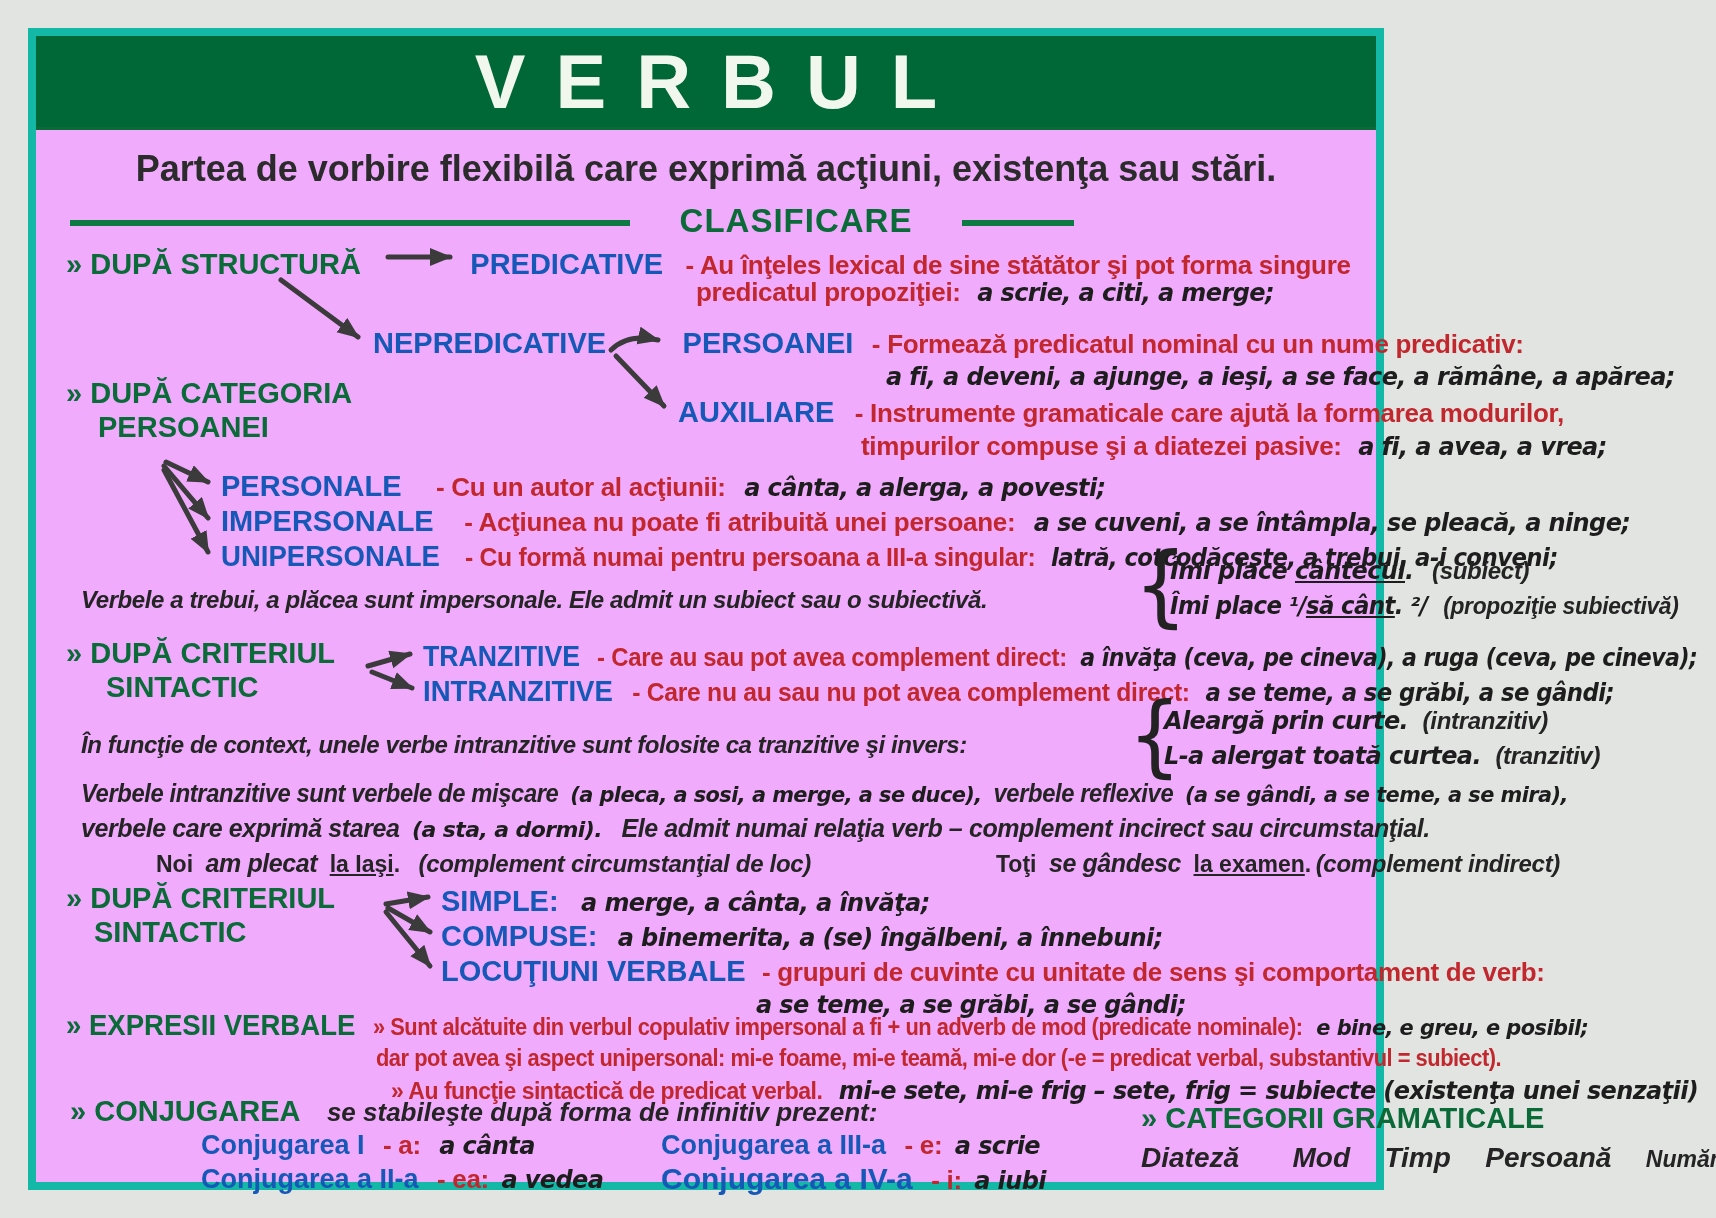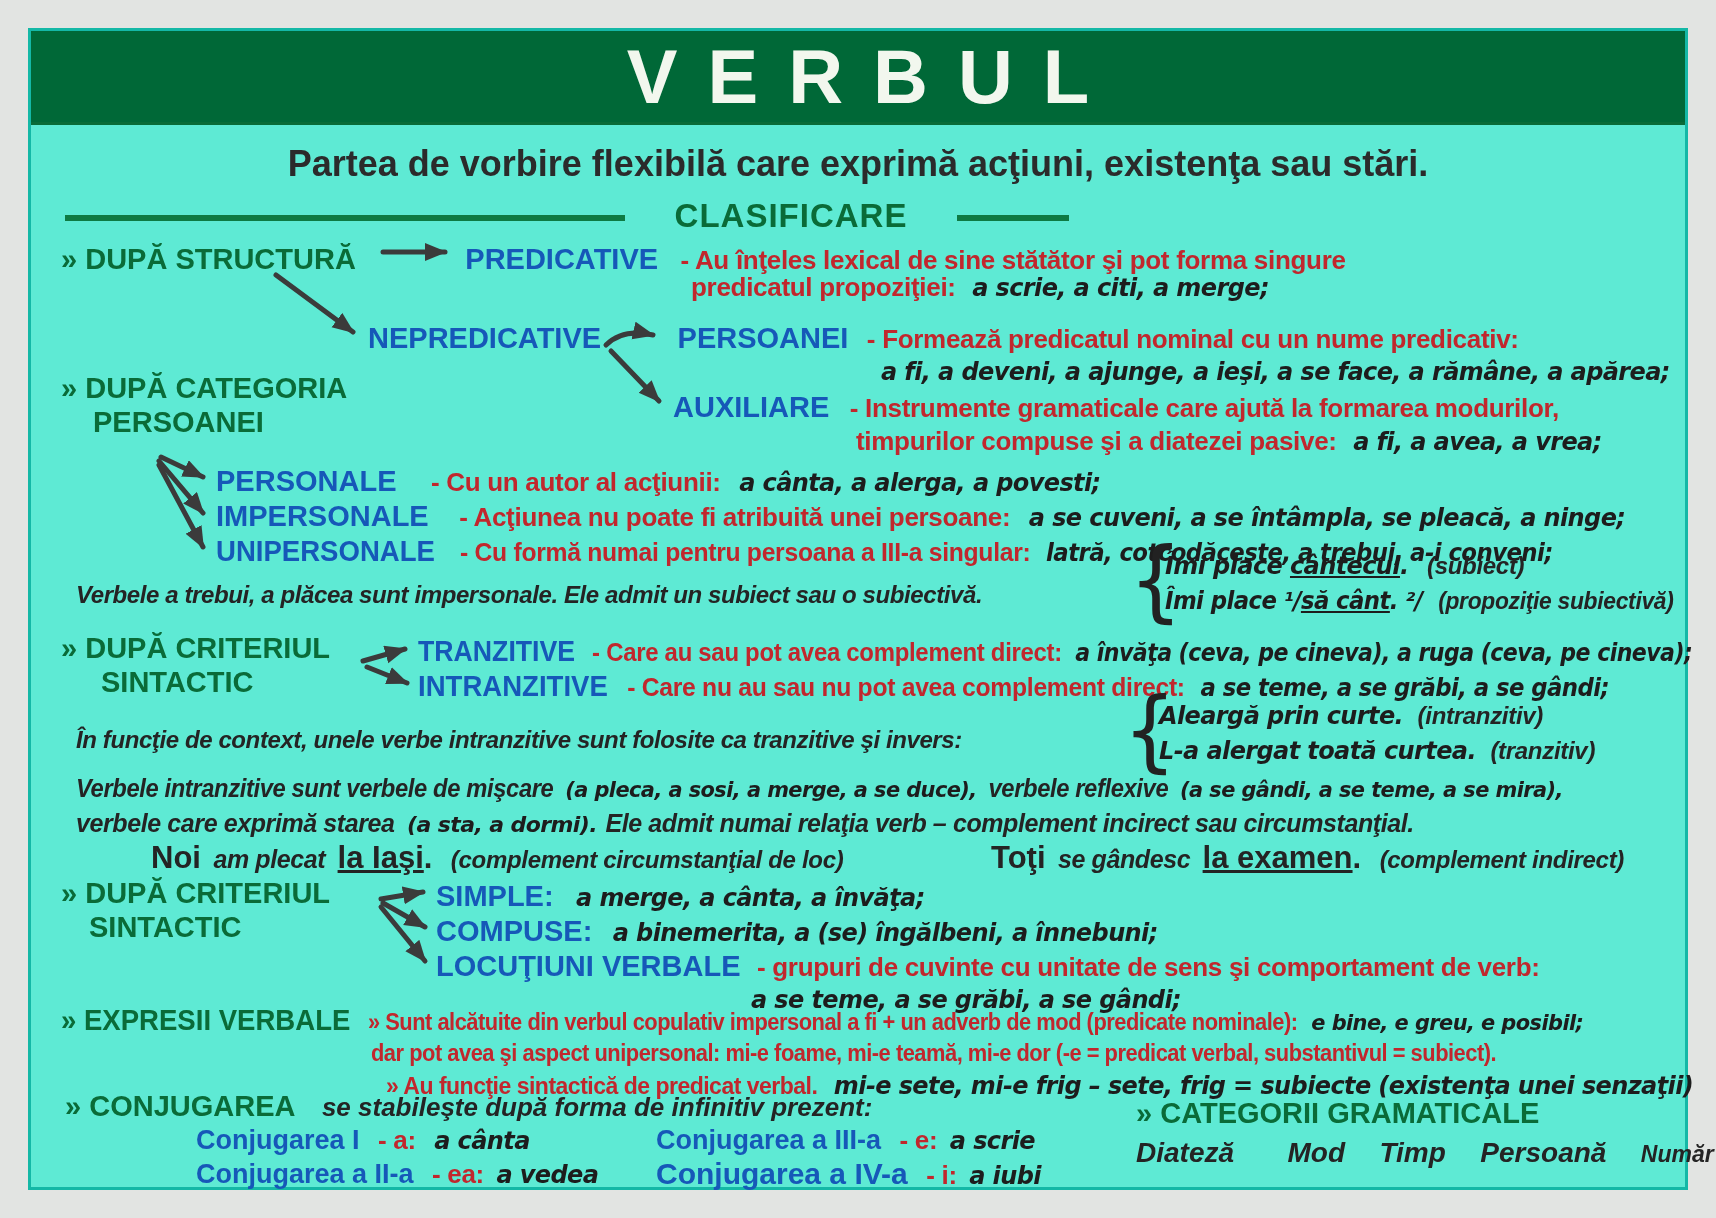--- a/index.html
+++ b/index.html
@@ -3,22 +3,22 @@
 <meta charset="utf-8">
 <style>
   html,body{margin:0;padding:0;}
   body{
     width:1716px;height:1218px;position:relative;
     background:#e2e4e2;
     font-family:"Liberation Sans",sans-serif;
     overflow:hidden;
   }
   .card{
-    position:absolute;left:28px;top:28px;width:1660px;height:1162px;
-    background:#5eead4;border:3px solid #14b8a6;box-sizing:border-box;
+    position:absolute;left:28px;top:28px;width:1356px;height:1162px;
+    background:#f0abfc;border:8px solid #14b8a6;box-sizing:border-box;
   }
   .hdr{
     position:absolute;left:0;top:0;width:100%;height:94px;
     background:#006837;border-bottom:3px solid #0a6b38;box-sizing:border-box;
   }
   .title{
     width:100%;text-align:center;line-height:92px;
     color:#f2f7ee;font-size:76px;font-weight:bold;
     letter-spacing:30px;text-indent:30px;
   }
@@ -26,21 +26,21 @@
   .g{color:#0a6b38;font-weight:bold;font-size:29px;}
   .b{color:#1658b8;font-weight:bold;font-size:29px;}
   .r{color:#c1272d;font-weight:bold;font-size:26px;letter-spacing:-0.3px;}
   .rs{color:#c1272d;font-weight:bold;font-size:23px;letter-spacing:-0.5px;}
   .h{color:#1d1d1d;font-weight:bold;font-style:italic;font-size:24px;
      font-family:"DejaVu Sans",sans-serif;letter-spacing:-0.6px;}
   .hs{font-size:22px;}
   .i{color:#242424;font-weight:bold;font-style:italic;font-size:26px;}
   .i24{font-size:24px;letter-spacing:-0.4px;}
   .i25{font-size:25px;letter-spacing:-0.4px;}
-  .d{color:#242424;font-weight:bold;font-size:31px;}
+  .d{color:#242424;font-weight:bold;font-size:23px;}
   .par{color:#242424;font-weight:bold;font-style:italic;font-size:24px;letter-spacing:-0.3px;}
   .u{text-decoration:underline;}
   .sub{width:100%;text-align:center;position:absolute;top:112px;
        color:#2b2b2b;font-weight:bold;font-size:36px;}
   .clasif{position:absolute;left:600px;top:166px;width:320px;text-align:center;
           color:#0a6b38;font-weight:bold;font-size:33px;letter-spacing:1px;}
   .cline{position:absolute;top:184px;height:6px;background:#0e7a43;}
   .brace{position:absolute;color:#222;font-weight:400;font-size:84px;line-height:84px;
          font-family:"DejaVu Sans",sans-serif;transform:scaleY(1.05);}
   .f95{transform:scaleX(.95);transform-origin:0 50%;}
@@ -180,33 +180,33 @@
 
   <div class="row f95" style="left:45px;top:740px;">
     <span class="i i25">Verbele intranzitive sunt verbele de mişcare</span>
     <span class="h hs" style="margin-left:8px;">(a pleca, a sosi, a merge, a se duce),</span>
     <span class="i i25" style="margin-left:8px;">verbele reflexive</span>
     <span class="h hs" style="margin-left:8px;">(a se gândi, a se teme, a se mira),</span>
   </div>
   <div class="row" style="left:45px;top:775px;">
     <span class="i i25">verbele care exprimă starea</span>
     <span class="h hs" style="margin-left:8px;">(a sta, a dormi).</span>
-    <span class="i i25" style="margin-left:4px;">Ele admit numai relaţia verb – complement incirect sau circumstanţial.</span>
+    <span class="i i25" style="margin-left:15px;">Ele admit numai relaţia verb – complement incirect sau circumstanţial.</span>
   </div>
   <div class="row" style="left:120px;top:810px;">
     <span class="d">Noi</span>
     <span class="i i25" style="margin-left:8px;">am plecat</span>
     <span class="d u" style="margin-left:8px;">la Iaşi</span><span class="d">.</span>
     <span class="par" style="margin-left:14px;">(complement circumstanţial de loc)</span>
   </div>
   <div class="row" style="left:960px;top:810px;">
     <span class="d">Toţi</span>
     <span class="i i25" style="margin-left:8px;">se gândesc</span>
     <span class="d u" style="margin-left:8px;">la examen</span><span class="d">.</span>
-    <span class="par" style="margin-left:14px;">(complement indirect)</span>
+    <span class="par" style="">(complement indirect)</span>
   </div>
 
   <div class="row" style="left:30px;top:845px;">
     <span class="g">» DUPĂ CRITERIUL</span>
   </div>
   <div class="row" style="left:58px;top:879px;">
     <span class="g">SINTACTIC</span>
   </div>
   <div class="row" style="left:405px;top:848px;">
     <span class="b">SIMPLE:</span>

